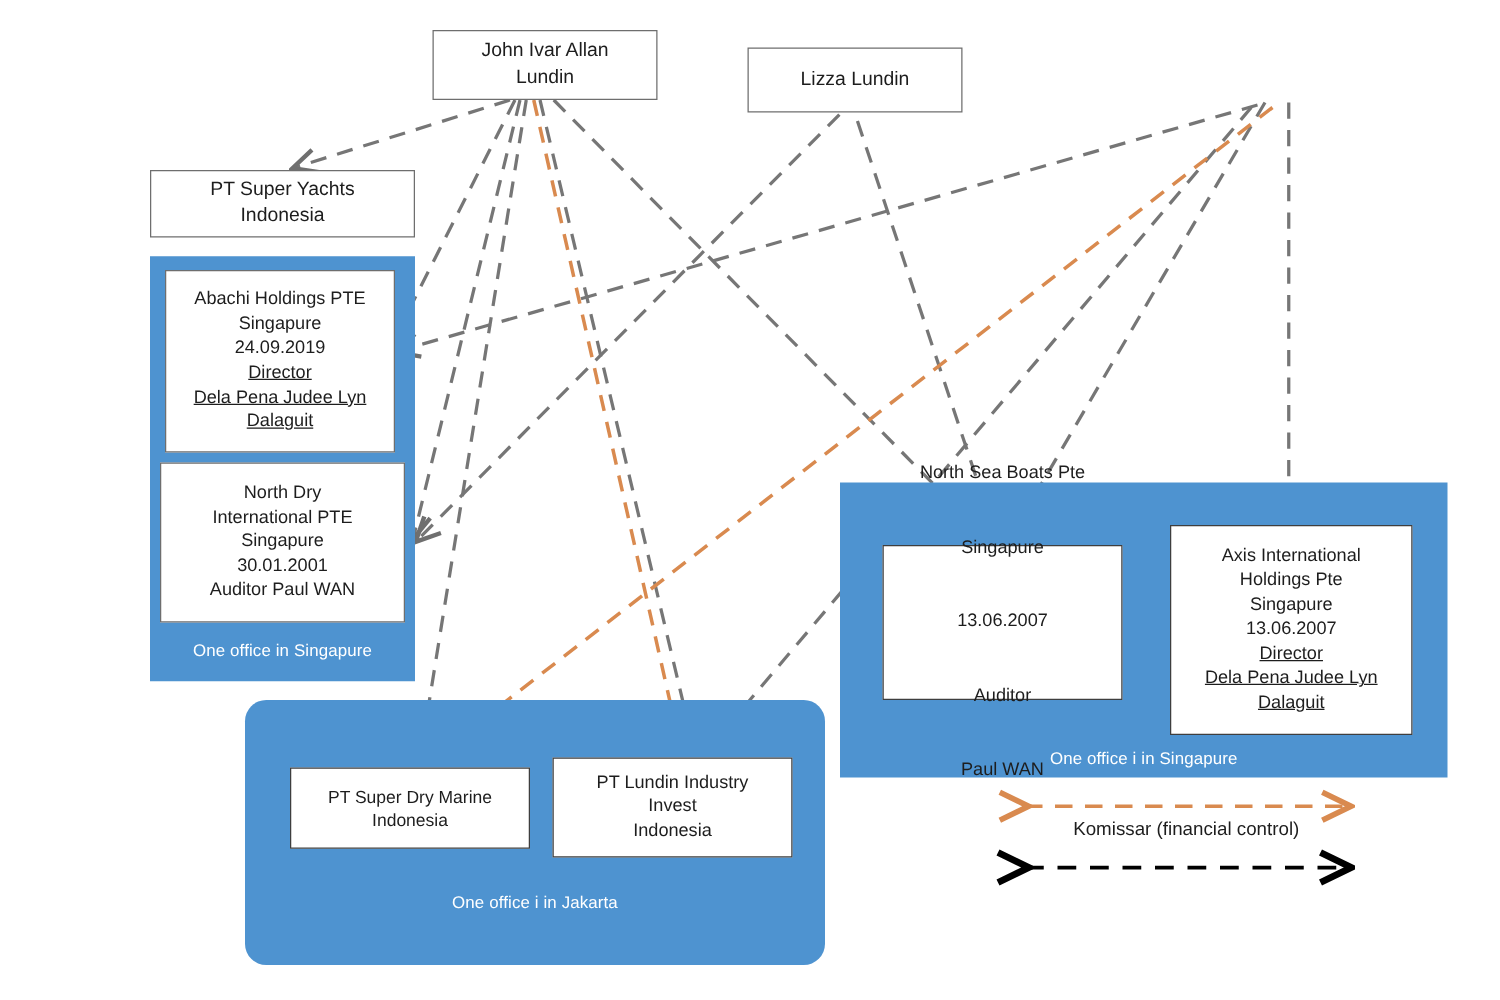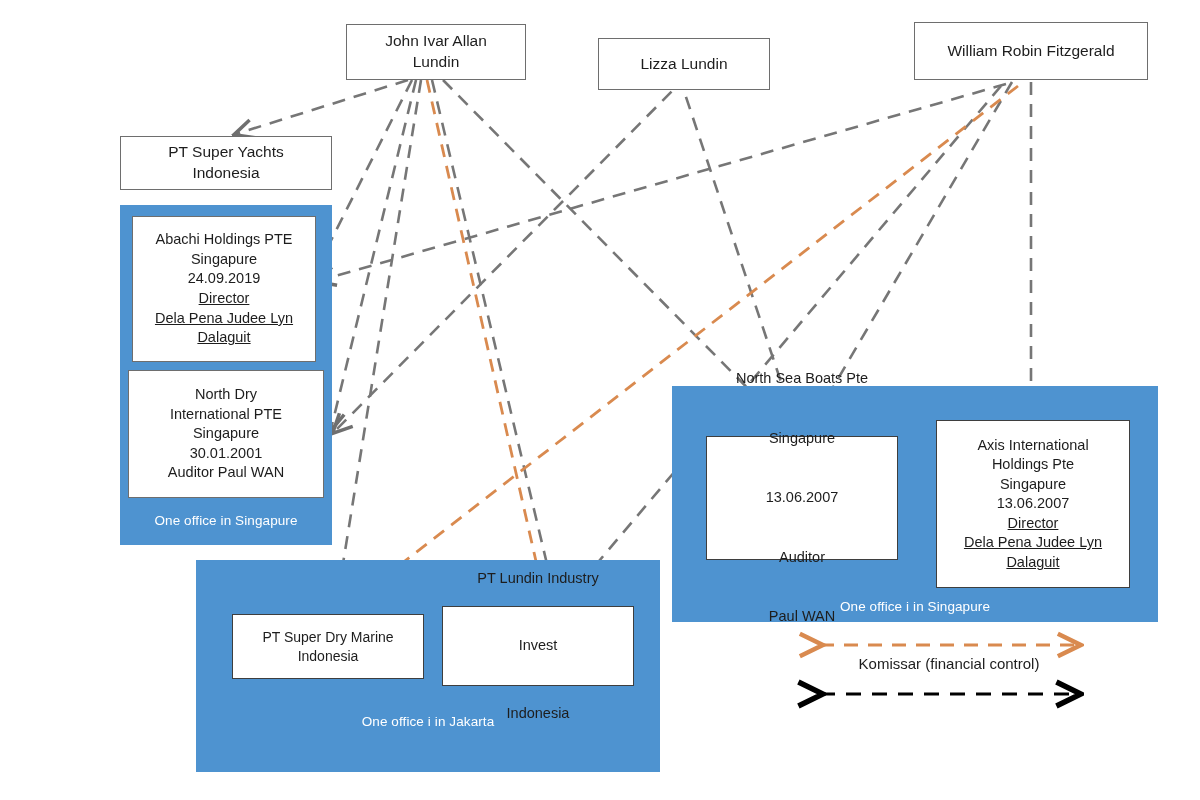--- a/index.html
+++ b/index.html
@@ -135,36 +135,33 @@
   </svg>
 
   <div class="panel" style="left:120px; top:205px; width:212px; height:340px;">
     <div class="panel-label" style="top:308px;">One office in Singapure</div>
   </div>
 
   <div class="panel" style="left:672px; top:386px; width:486px; height:236px;">
     <div class="panel-label" style="top:213px;">One office i in Singapure</div>
   </div>
 
-  <div class="panel" style="left:196px; top:560px; width:464px; height:212px;">
+  <div class="panel" style="left:196px; top:560px; width:464px; height:212px;border-radius:17px;">
     <div class="panel-label" style="top:154px;">One office i in Jakarta</div>
   </div>
 
   <div class="node" style="left:346px; top:24px; width:180px; height:56px;">
     <span class="ln">John Ivar Allan</span>
     <span class="ln">Lundin</span>
   </div>
 
   <div class="node" style="left:598px; top:22px; width:172px; height:52px;margin-top:16px;">
     <span class="ln">Lizza Lundin</span>
   </div>
 
-  <div class="node" style="left:914px; top:22px; width:234px; height:58px;">
-    <span class="ln">William Robin Fitzgerald</span>
-  </div>
 
   <div class="node" style="left:120px; top:136px; width:212px; height:54px;">
     <span class="ln">PT Super Yachts</span>
     <span class="ln">Indonesia</span>
   </div>
 
   <div class="node" style="left:132px; top:216px; width:184px; height:146px; font-size:14.5px;">
     <span class="ln">Abachi Holdings PTE</span>
     <span class="ln">Singapure</span>
     <span class="ln">24.09.2019</span>
@@ -197,21 +194,21 @@
     <span class="ln u">Director</span>
     <span class="ln u">Dela Pena Judee Lyn</span>
     <span class="ln u">Dalaguit</span>
   </div>
 
   <div class="node dark" style="left:232px; top:614px; width:192px; height:65px; font-size:14px;">
     <span class="ln">PT Super Dry Marine</span>
     <span class="ln">Indonesia</span>
   </div>
 
-  <div class="node dark" style="left:442px; top:606px; width:192px; height:80px; font-size:14.5px;gap:48px;">
+  <div class="node dark" style="left:442px; top:606px; width:192px; height:80px; font-size:14.5px;">
     <span class="ln">PT Lundin Industry</span>
     <span class="ln">Invest</span>
     <span class="ln">Indonesia</span>
   </div>
 
   <div class="legend" style="left:789px; top:654px; width:320px;">
     <div class="legend-text">Komissar (financial control)</div>
   </div>
 
 

